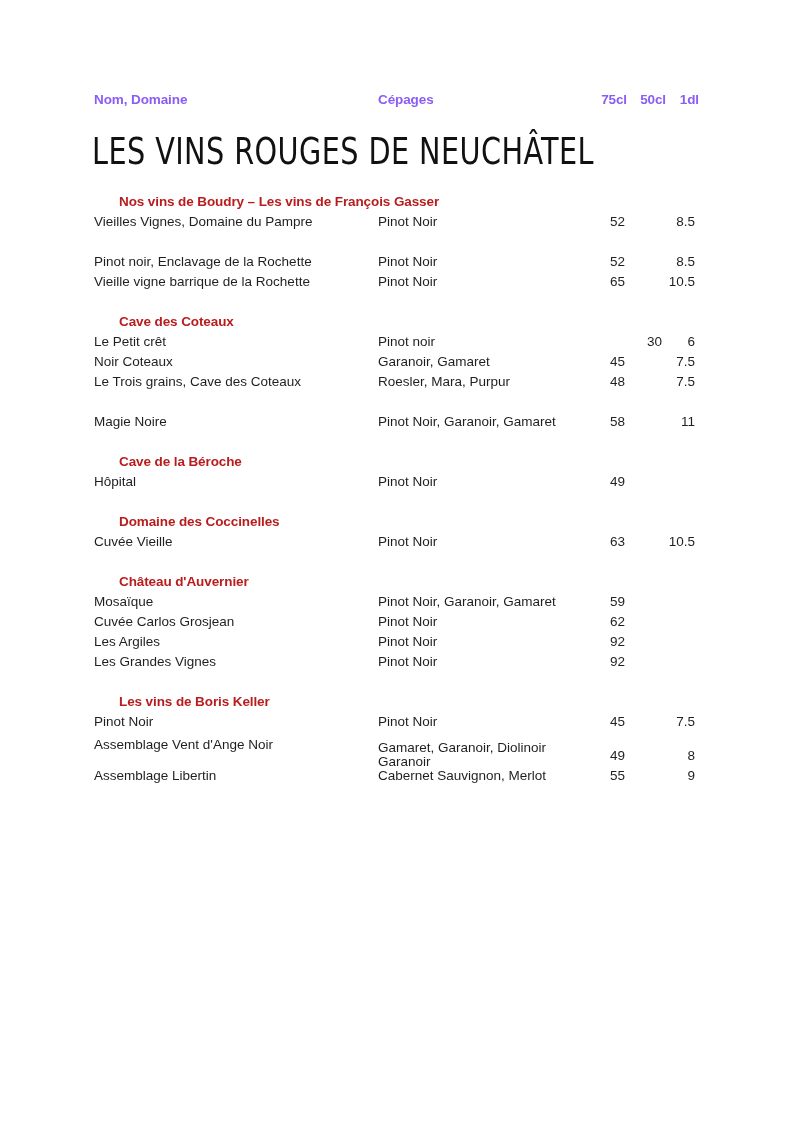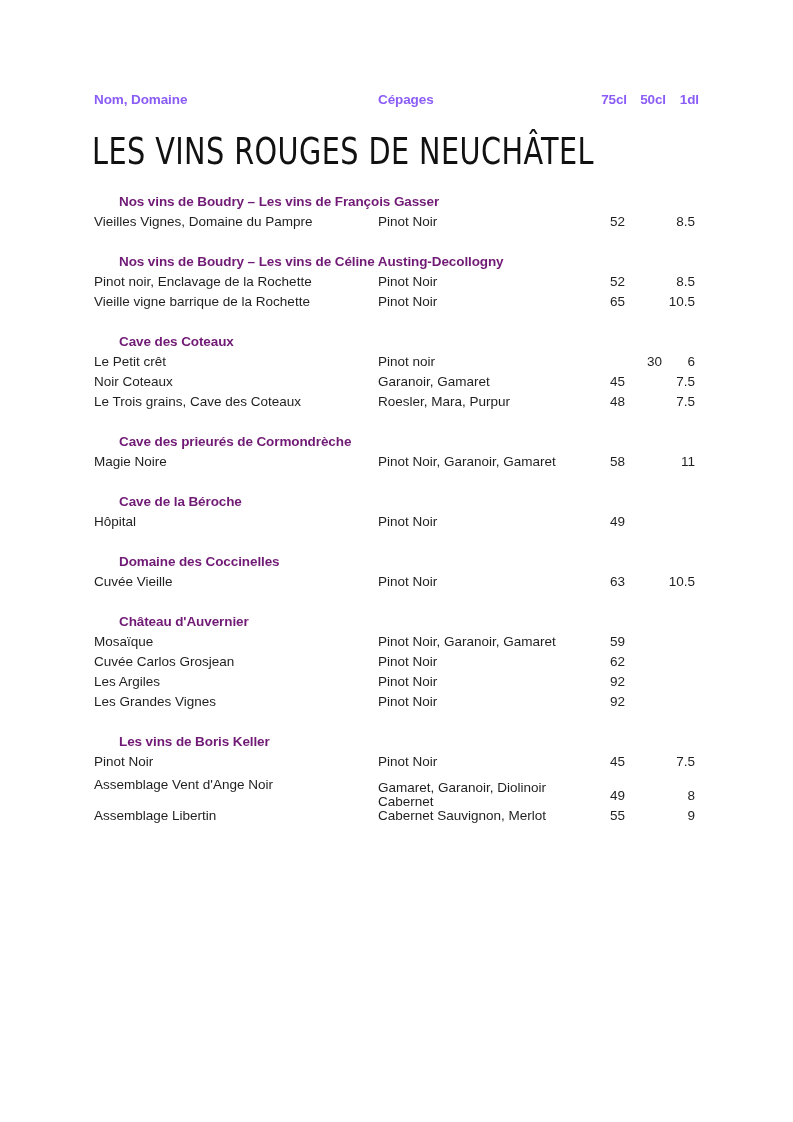--- a/index.html
+++ b/index.html
@@ -95,21 +95,21 @@
   }
   .section {
     margin-bottom: 20px;
   }
   .section:last-child { margin-bottom: 0; }
 
   .section-title {
     font-size: 13.5px;
     font-weight: bold;
     letter-spacing: -0.1px;
-    color: #701a75;
+    color: #b91c1c;
     line-height: 20px;
     height: 20px;
     padding-left: 25px;
   }
   .wine-row {
     font-size: 13.5px;
     font-weight: normal;
     line-height: 20px;
     height: 20px;
     color: #1f1f1f;
@@ -156,21 +156,20 @@
           <div class="c-name">Vieilles Vignes, Domaine du Pampre</div>
           <div class="c-cepages">
             <span class="cep-stack">Pinot Noir</span>
           </div>
           <div class="c-p75">52</div>
           <div class="c-p50"></div>
           <div class="c-p1dl">8.5</div>
         </div>
       </div>
       <div class="section">
-        <div class="section-title">Nos vins de Boudry – Les vins de Céline Austing-Decollogny</div>
         <div class="row wine-row">
           <div class="c-name">Pinot noir, Enclavage de la Rochette</div>
           <div class="c-cepages">
             <span class="cep-stack">Pinot Noir</span>
           </div>
           <div class="c-p75">52</div>
           <div class="c-p50"></div>
           <div class="c-p1dl">8.5</div>
         </div>
         <div class="row wine-row">
@@ -207,21 +206,20 @@
           <div class="c-name">Le Trois grains, Cave des Coteaux</div>
           <div class="c-cepages">
             <span class="cep-stack">Roesler, Mara, Purpur</span>
           </div>
           <div class="c-p75">48</div>
           <div class="c-p50"></div>
           <div class="c-p1dl">7.5</div>
         </div>
       </div>
       <div class="section">
-        <div class="section-title">Cave des prieurés de Cormondrèche</div>
         <div class="row wine-row">
           <div class="c-name">Magie Noire</div>
           <div class="c-cepages">
             <span class="cep-stack">Pinot Noir, Garanoir, Gamaret</span>
           </div>
           <div class="c-p75">58</div>
           <div class="c-p50"></div>
           <div class="c-p1dl">11</div>
         </div>
       </div>
@@ -296,21 +294,21 @@
             <span class="cep-stack">Pinot Noir</span>
           </div>
           <div class="c-p75">45</div>
           <div class="c-p50"></div>
           <div class="c-p1dl">7.5</div>
         </div>
         <div class="row wine-row two-line">
           <div class="c-name">Assemblage Vent d'Ange Noir</div>
           <div class="c-cepages">
             <span class="cep-stack">Gamaret, Garanoir, Diolinoir</span>
-            <span class="cep-stack">Cabernet</span>
+            <span class="cep-stack">Garanoir</span>
           </div>
           <div class="c-p75">49</div>
           <div class="c-p50"></div>
           <div class="c-p1dl">8</div>
         </div>
         <div class="row wine-row">
           <div class="c-name">Assemblage Libertin</div>
           <div class="c-cepages">
             <span class="cep-stack">Cabernet Sauvignon, Merlot</span>
           </div>

